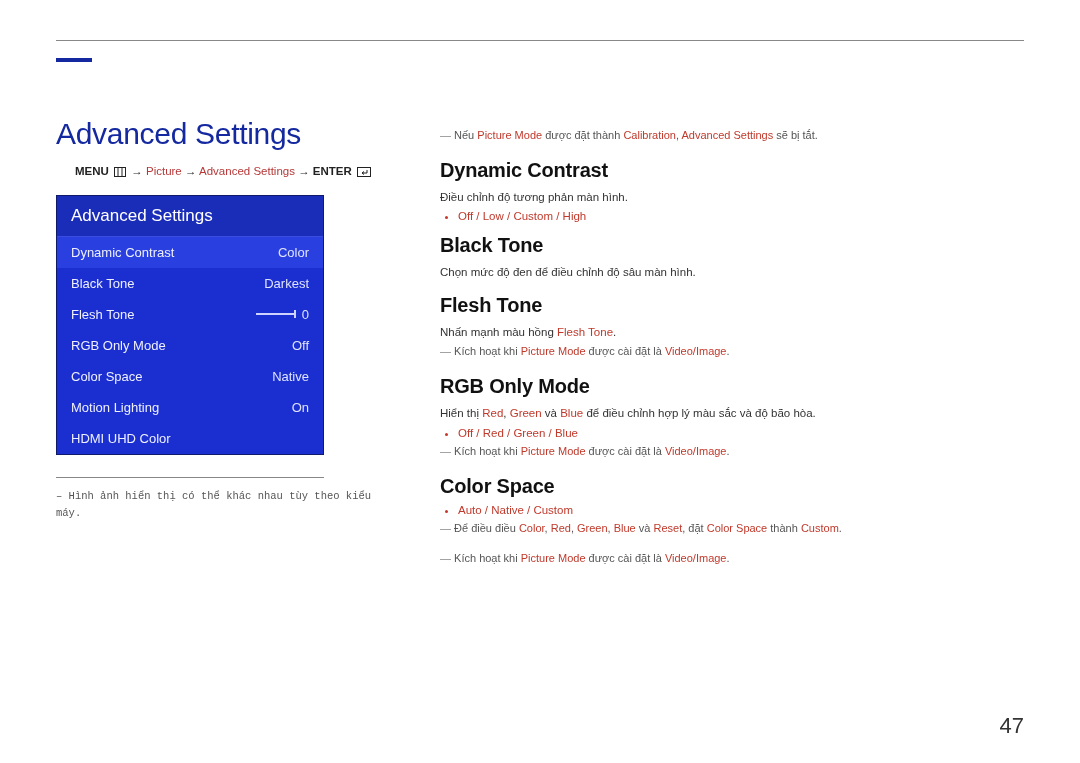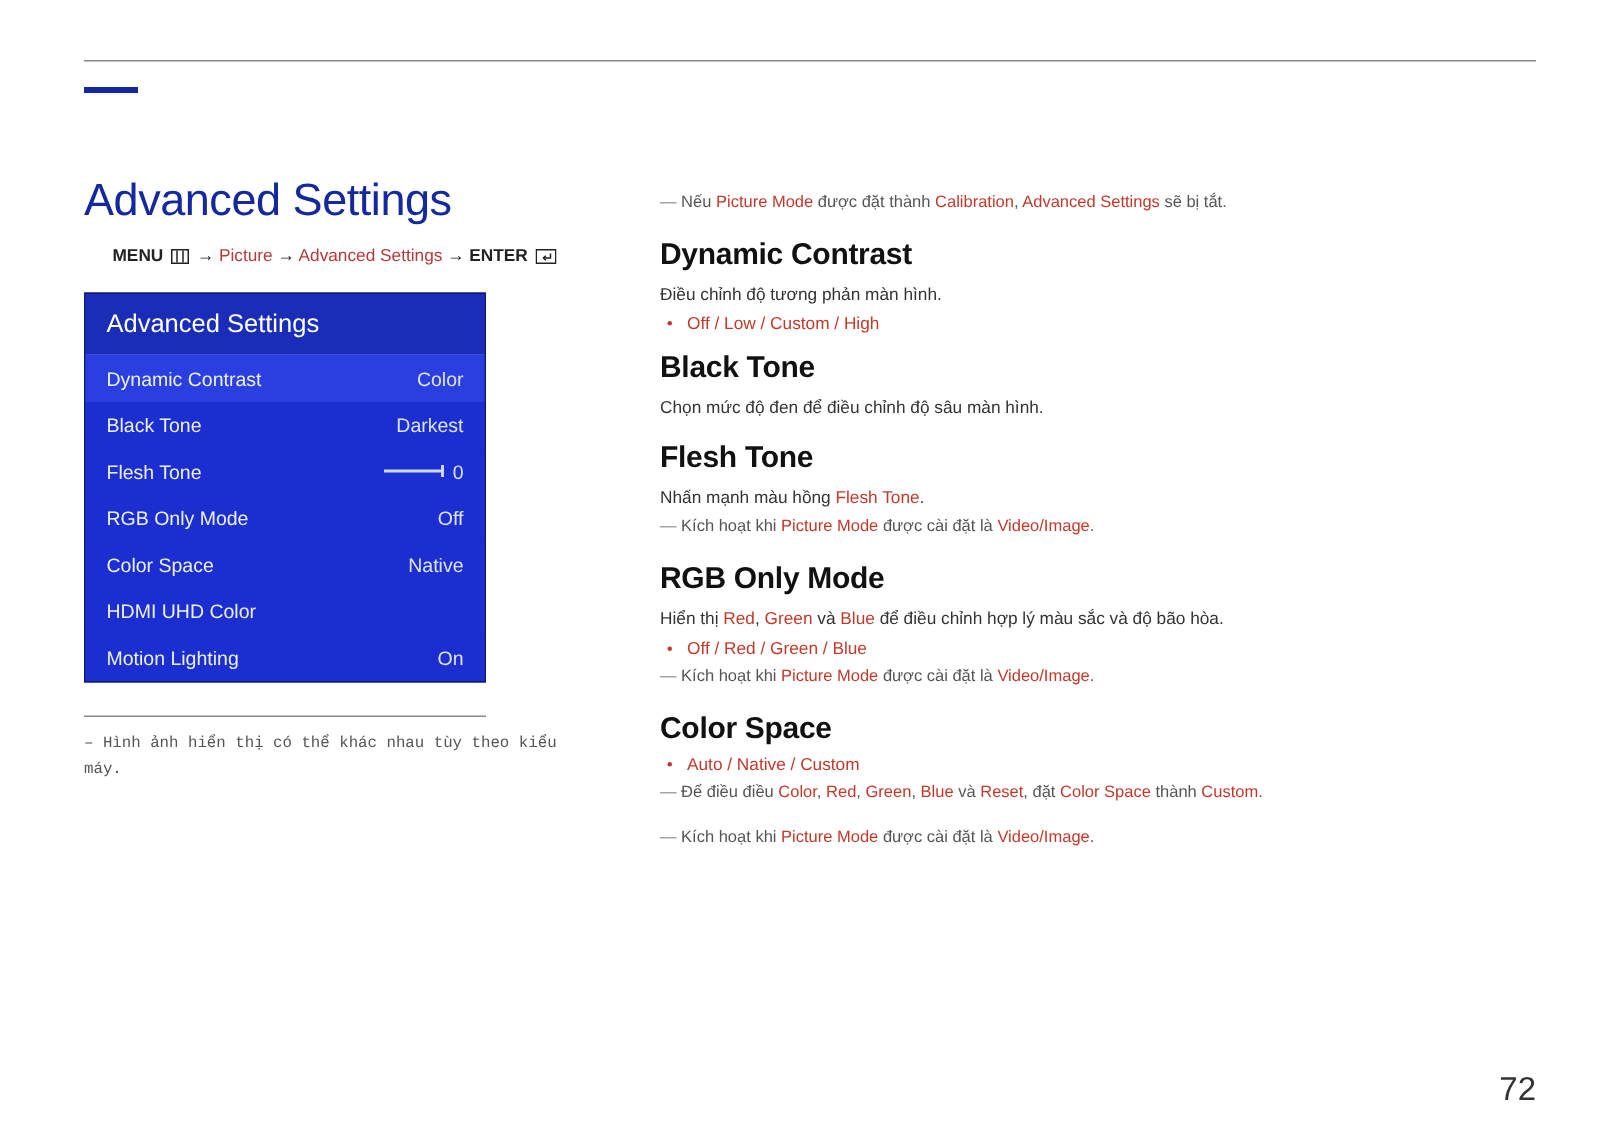--- a/index.html
+++ b/index.html
@@ -150,26 +150,26 @@
           </div>
           <div class="menu-row">
             <span>RGB Only Mode</span>
             <span class="val">Off</span>
           </div>
           <div class="menu-row">
             <span>Color Space</span>
             <span class="val">Native</span>
           </div>
           <div class="menu-row">
+            <span>Motion Lighting</span>
+            <span class="val">On</span>
+          </div>
+          <div class="menu-row">
             <span>HDMI UHD Color</span>
             <span class="val"></span>
-          </div>
-          <div class="menu-row">
-            <span>Motion Lighting</span>
-            <span class="val">On</span>
           </div>
         </div>
     </div>
 
     <hr class="caption-rule">
     <div class="caption">– Hình ảnh hiển thị có thể khác nhau tùy theo kiểu máy.</div>
   </div>
 
   <div class="right-col">
     <p class="note-line dash">
@@ -210,13 +210,13 @@
       </ul>
     <p class="note-line dash">
       <span>Để điều điều </span><span class="red">Color</span>, <span class="red">Red</span>, <span class="red">Green</span>, <span class="red">Blue</span> và <span class="red">Reset</span><span>, đặt </span><span class="red">Color Space</span><span> thành </span><span class="red">Custom</span><span>.</span>
     </p>
     <p class="note-line dash">
       <span>Kích hoạt khi </span><span class="red">Picture Mode</span><span> được cài đặt là </span><span class="red">Video/Image</span><span>.</span>
     </p>
   </div>
 </div>
 
-<div class="pagenum">72</div>
+<div class="pagenum">47</div>
 
 </body></html>

